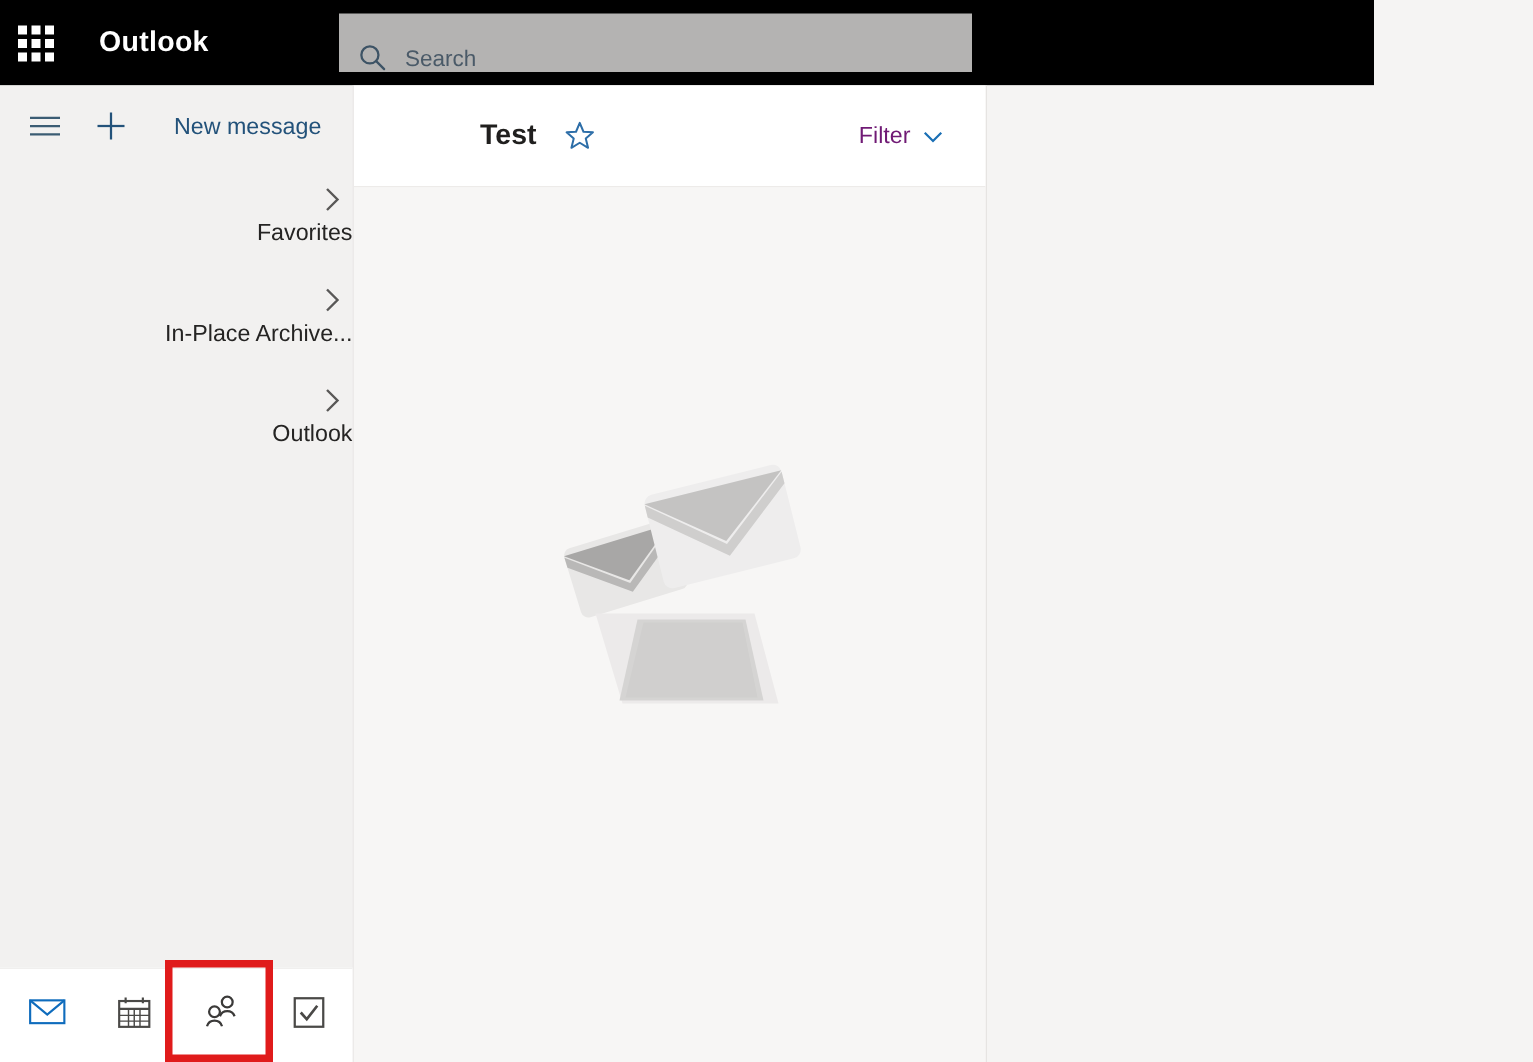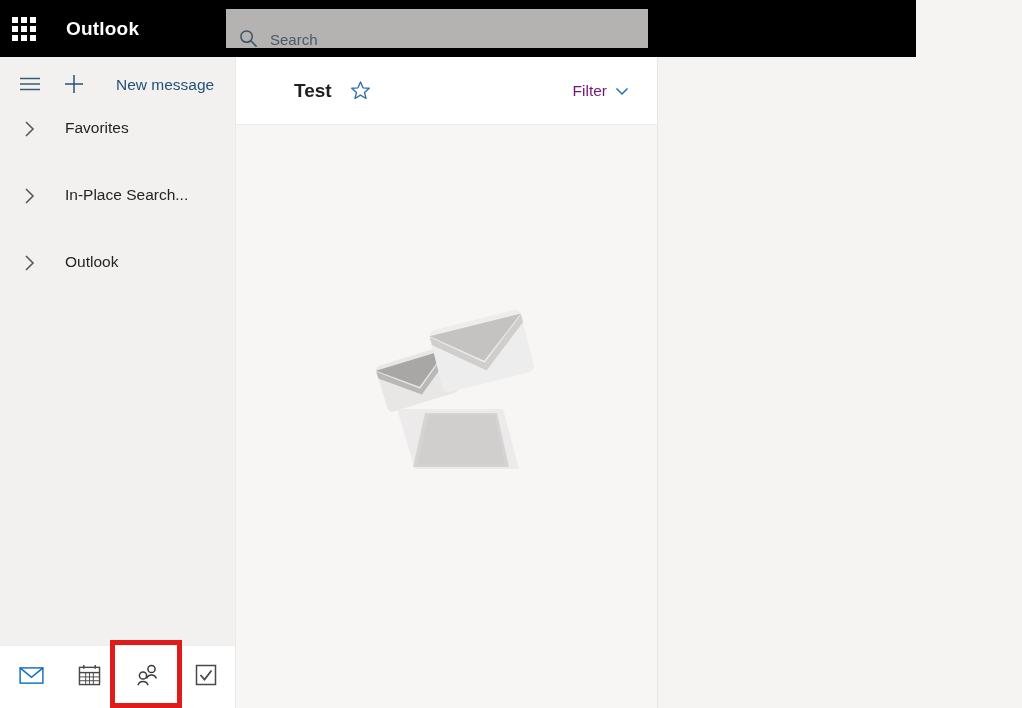--- a/index.html
+++ b/index.html
@@ -150,23 +150,24 @@
   }
 
   .navlist {
     flex: 1 1 auto;
     padding-top: 8px;
     overflow: hidden;
   }
   .navitem {
     height: 67px;
     display: flex;
-    align-items: flex-start;
+    align-items: flex-end;
     padding-left: 15px;
     cursor: pointer;
+    flex-direction: column;
   }
   .navitem .chev {
     width: 28px;
     flex: 0 0 28px;
     display: flex;
     align-items: center;
     justify-content: center;
   }
   .navitem .nlbl {
     font-size: 15.5px;
@@ -216,21 +217,21 @@
     display: flex;
     flex-direction: column;
     border-right: 1px solid #e6e4e2;
   }
   .listhead {
     height: 68px;
     flex: 0 0 68px;
     background: #ffffff;
     display: flex;
     align-items: center;
-    padding: 0 28px 0 58px;
+    padding: 0 28px 0 84px;
     border-bottom: 1px solid #edebe9;
   }
   .listhead .folder-title {
     font-size: 19px;
     font-weight: bold;
     color: #201f1e;
     white-space: nowrap;
   }
   .star-btn {
     width: 26px;
@@ -346,21 +347,21 @@
           <span class="nlbl">Favorites</span>
         </div>
 
 
         <div class="navitem">
           <span class="chev">
             <svg width="13" height="20" viewBox="0 0 13 20">
               <polyline points="3,3 10,10 3,17" fill="none" stroke="#595857" stroke-width="1.6"></polyline>
             </svg>
           </span>
-          <span class="nlbl">In-Place Search...</span>
+          <span class="nlbl">In-Place Archive...</span>
         </div>
 
         <div class="navitem">
           <span class="chev">
             <svg width="13" height="20" viewBox="0 0 13 20">
               <polyline points="3,3 10,10 3,17" fill="none" stroke="#595857" stroke-width="1.6"></polyline>
             </svg>
           </span>
           <span class="nlbl">Outlook</span>
         </div>

